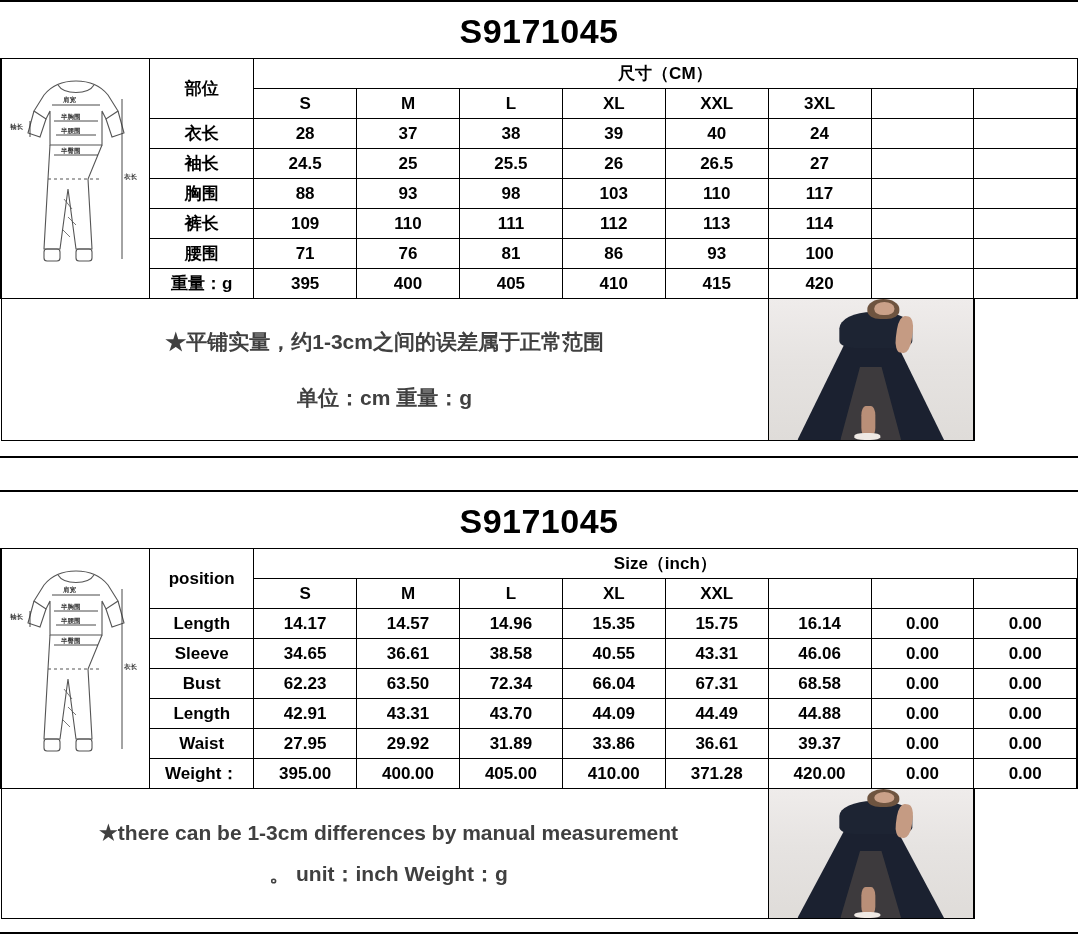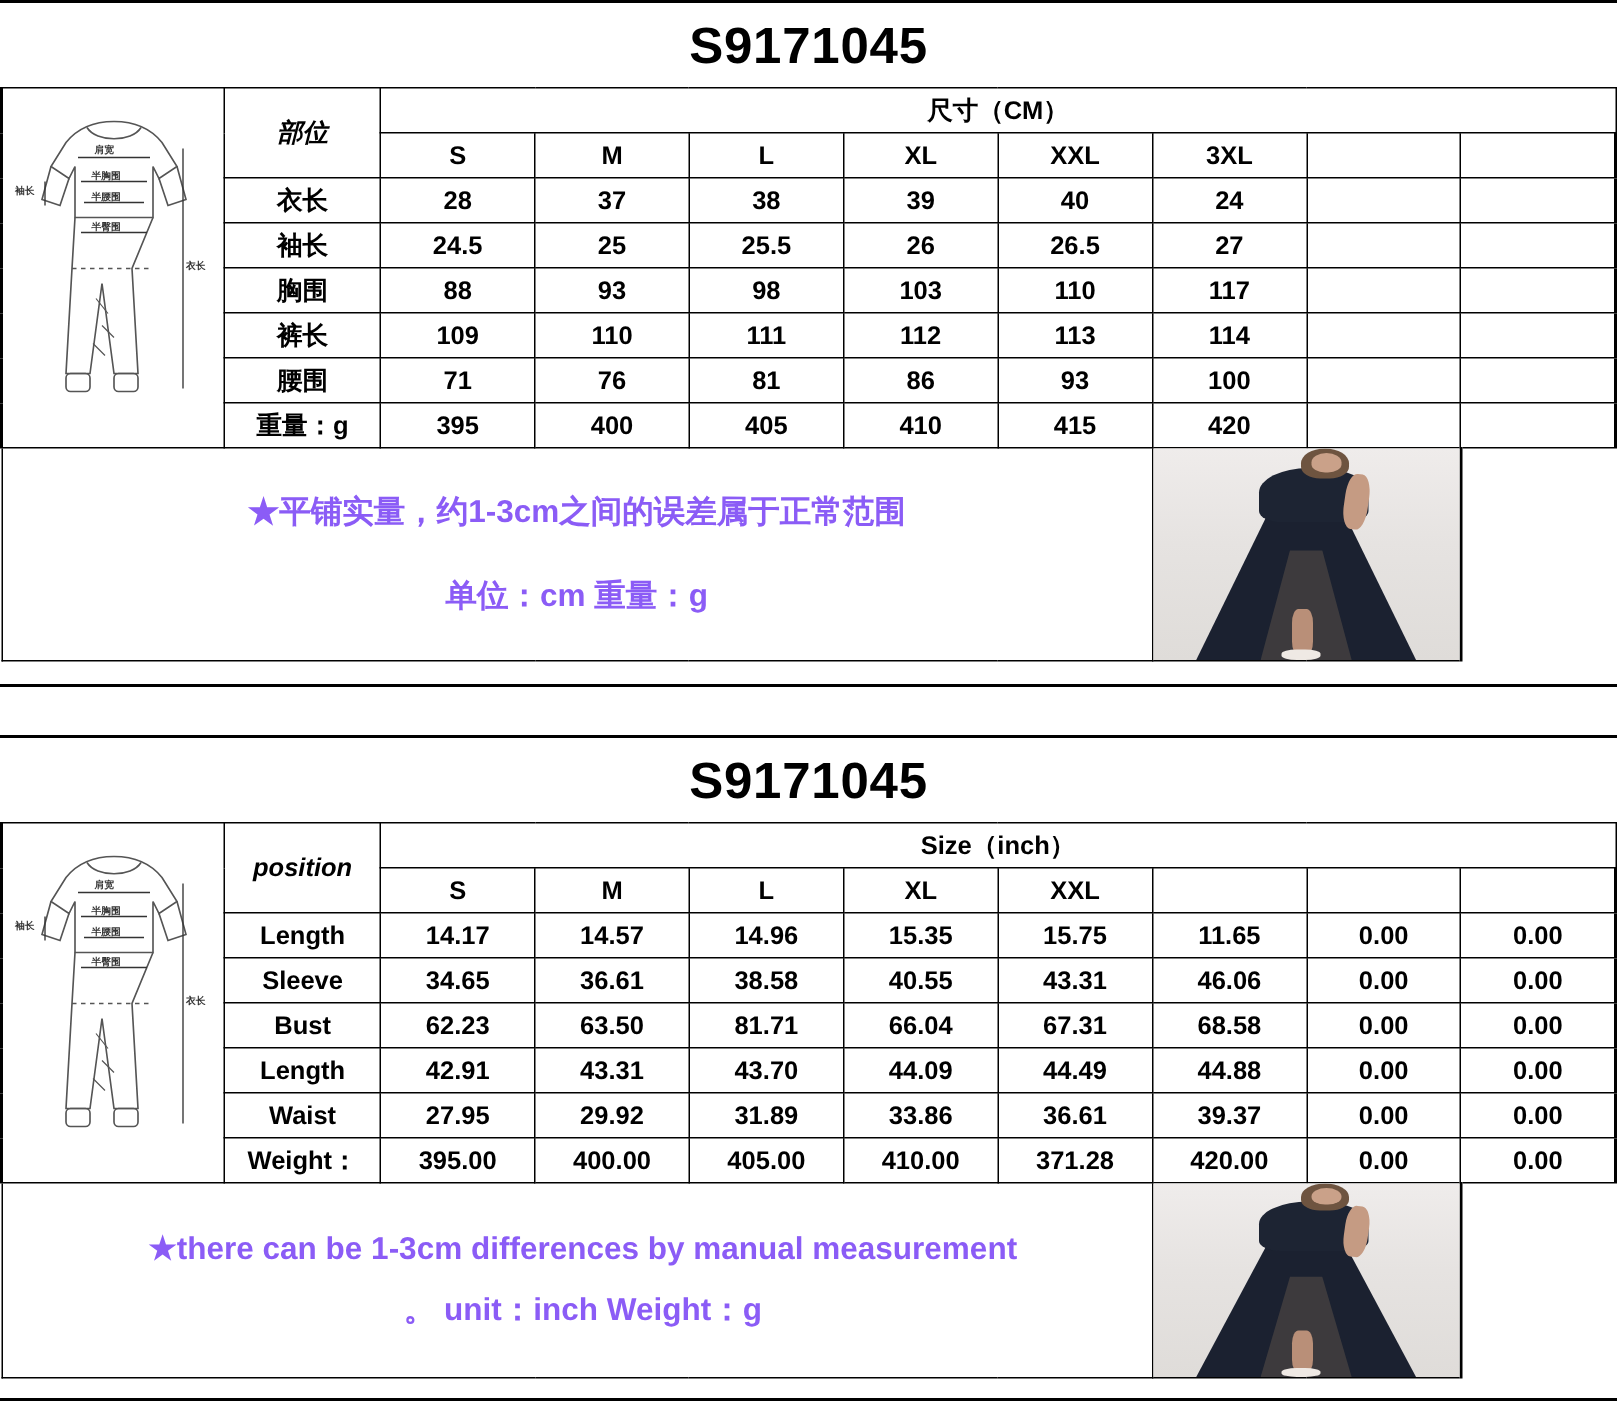--- a/index.html
+++ b/index.html
@@ -61,39 +61,38 @@
   
   .c-img   { width: 146px; }
   .c-part  { width: 102px; }
   .c-sz    { width: 101px; }
   .c-blank { width: 101px; }
 
   .part-head {
     font-size: 18px;
     font-weight: bold;
     height: 28px;
-    font-style: italic;
   }
   .sizehead {
     font-size: 18px;
     font-weight: bold;
     height: 28px;
   }
   .rowlabel {
     font-size: 18px;
     font-weight: bold;
   }
   .valcell {
     font-size: 18px;
     font-weight: bold;
   }
 
   
   .note {
-    color: #8b5cf6;
+    color: #404040;
     font-weight: bold;
     text-align: center;
     line-height: 1.5;
   }
   .note-cn { font-size: 21px; }
   .note-en {
     font-size: 21px;
     text-align: center;
     padding-left: 8px;
     line-height: 1.45;
@@ -430,40 +429,40 @@
           <td class="sizehead outer-r"></td>
         </tr>
 
         <tr>
           <td class="rowlabel">Length</td>
           <td class="valcell">14.17</td>
           <td class="valcell">14.57</td>
           <td class="valcell">14.96</td>
           <td class="valcell">15.35</td>
           <td class="valcell">15.75</td>
-          <td class="valcell">11.65</td>
+          <td class="valcell">16.14</td>
           <td class="valcell">0.00</td>
           <td class="valcell outer-r">0.00</td>
         </tr>
         <tr>
           <td class="rowlabel">Sleeve</td>
           <td class="valcell">34.65</td>
           <td class="valcell">36.61</td>
           <td class="valcell">38.58</td>
           <td class="valcell">40.55</td>
           <td class="valcell">43.31</td>
           <td class="valcell">46.06</td>
           <td class="valcell">0.00</td>
           <td class="valcell outer-r">0.00</td>
         </tr>
         <tr>
           <td class="rowlabel">Bust</td>
           <td class="valcell">62.23</td>
           <td class="valcell">63.50</td>
-          <td class="valcell">81.71</td>
+          <td class="valcell">72.34</td>
           <td class="valcell">66.04</td>
           <td class="valcell">67.31</td>
           <td class="valcell">68.58</td>
           <td class="valcell">0.00</td>
           <td class="valcell outer-r">0.00</td>
         </tr>
         <tr>
           <td class="rowlabel">Length</td>
           <td class="valcell">42.91</td>
           <td class="valcell">43.31</td>

